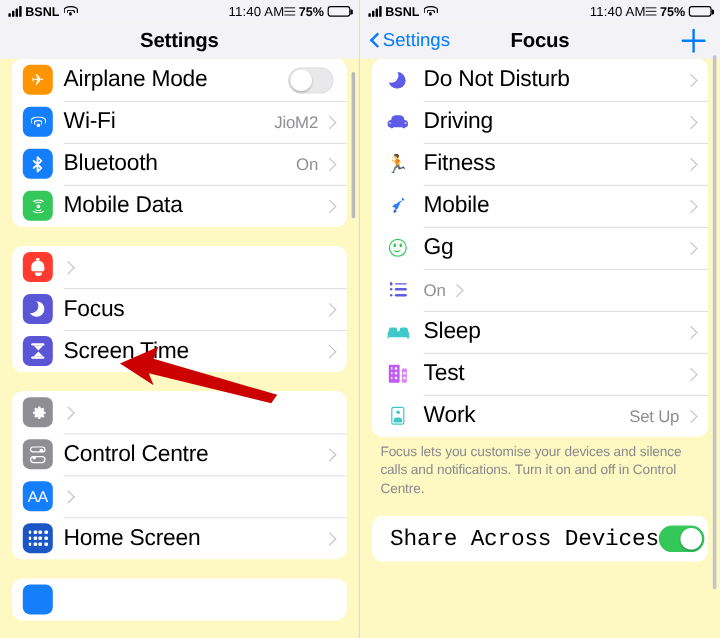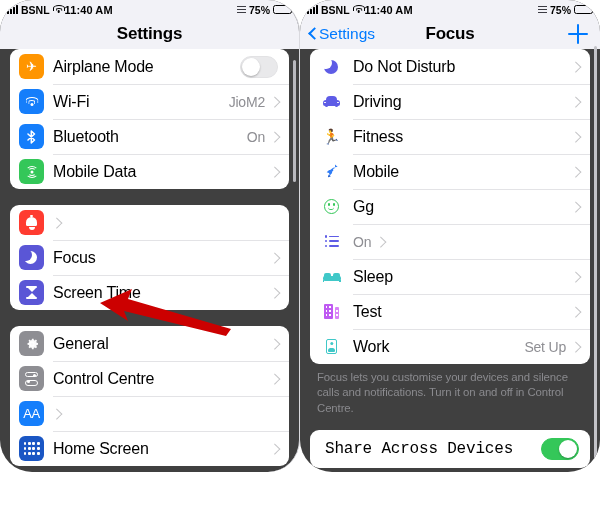--- a/index.html
+++ b/index.html
@@ -4,31 +4,31 @@
 <style>
   * { margin:0; padding:0; box-sizing:border-box; }
   html,body { width:600px; height:532px; }
   body {
     font-family:"Liberation Sans", sans-serif;
     background:#ffffff;
     overflow:hidden;
     -webkit-font-smoothing:antialiased;
   }
   .screens { display:flex; width:600px; height:532px; }
-  .phone { width:300px; height:472px; background:#404040; position:relative; overflow:hidden;border-radius:32px; }
+  .phone { width:300px; height:532px; background:#fef9c3; position:relative; overflow:hidden; }
   .phone.left { border-right:1px solid #d9d9de; }
 
   
   .statusbar {
     height:19px; display:flex; align-items:center;
     padding:0 7px 0 7px; font-size:10.5px; font-weight:bold; color:#000;
     background:#f2f2f7;
   }
   .sb-left { display:flex; align-items:center; gap:3px; flex:0 0 auto; }
-  .sb-center { flex:1; text-align:left; font-size:11px; font-weight:bold; letter-spacing:.1px; }
+  .sb-center { flex:1; text-align:right; font-size:11px; font-weight:normal; letter-spacing:.1px; }
   .sb-right { display:flex; align-items:center; gap:3px; flex:0 0 auto; }
   .bars { display:flex; align-items:flex-end; gap:1px; height:9px; }
   .bars i { display:block; width:2px; background:#000; border-radius:.5px; }
   .bars i:nth-child(1){height:3px;} .bars i:nth-child(2){height:5px;}
   .bars i:nth-child(3){height:7px;} .bars i:nth-child(4){height:9px;}
   .carrier { font-size:10.5px; font-weight:bold; }
   .wifi-glyph { width:12px; height:9px; position:relative; }
   .wifi-glyph span { position:absolute; left:50%; transform:translateX(-50%);
     border:1.3px solid #000; border-bottom:none; border-radius:50% 50% 0 0; }
   .wifi-glyph span.a { width:12px; height:6px; top:0; }
@@ -72,21 +72,21 @@
     display:flex; align-items:center; height:35px; padding-left:9px; position:relative; cursor:pointer;
   }
   .row + .row:before {
     content:""; position:absolute; left:43px; right:0; top:0; height:1px; background:#e3e3e6;
   }
   .icon {
     width:25px; height:25px; border-radius:6px; flex:0 0 auto;
     display:flex; align-items:center; justify-content:center; margin-right:9px;
     color:#fff; font-size:14px; line-height:1; position:relative;
   }
-  .label { font-size:16px; color:#000; letter-spacing:-.2px; flex:1; white-space:nowrap; }
+  .label { font-size:19px; color:#000; letter-spacing:-.2px; flex:1; white-space:nowrap; }
   .value { font-size:14px; color:#8e8e93; margin-right:6px; letter-spacing:-.2px; }
   .chev {
     width:7px; height:11px; margin-right:11px; flex:0 0 auto; position:relative;
   }
   .chev:before {
     content:""; position:absolute; left:0; top:2px; width:6.5px; height:6.5px;
     border-right:1.7px solid #c4c4c6; border-top:1.7px solid #c4c4c6; transform:rotate(45deg);
   }
 
   
@@ -371,21 +371,20 @@
       <div class="group">
         <div class="row">
           <span class="icon ic-general">
             <span class="g-gear">
                 <svg width="16" height="16" viewBox="0 0 24 24">
                   <path fill="#fff" d="M12 8.2a3.8 3.8 0 100 7.6 3.8 3.8 0 000-7.6zm0 6.1a2.3 2.3 0 110-4.6 2.3 2.3 0 010 4.6z"></path>
                   <path fill="#fff" d="M21 10.6l-2-.34a7.6 7.6 0 00-.6-1.45l1.18-1.65-1.75-1.75-1.65 1.18a7.6 7.6 0 00-1.45-.6L14.4 4h-2.5l-.34 2a7.6 7.6 0 00-1.45.6L8.46 5.4 6.7 7.16l1.18 1.65a7.6 7.6 0 00-.6 1.45l-2 .34v2.5l2 .34c.14.5.35.99.6 1.45L6.7 16.54l1.76 1.76 1.65-1.18c.46.26.94.46 1.45.6l.34 2h2.5l.34-2c.5-.14.99-.34 1.45-.6l1.65 1.18 1.75-1.76-1.18-1.65c.26-.46.46-.94.6-1.45l2-.34v-2.5z" opacity=".95"></path>
                 </svg>
               </span>
           </span>
-          <span class="label">General</span>
           <span class="chev"></span>
         </div>
         <div class="row">
           <span class="icon ic-control">
               <span class="g-ctrl">
                 <b class="t"></b>
                 <i class="a"></i>
                 <b class="bm"></b>
                 <i class="b"></i>
               </span>

